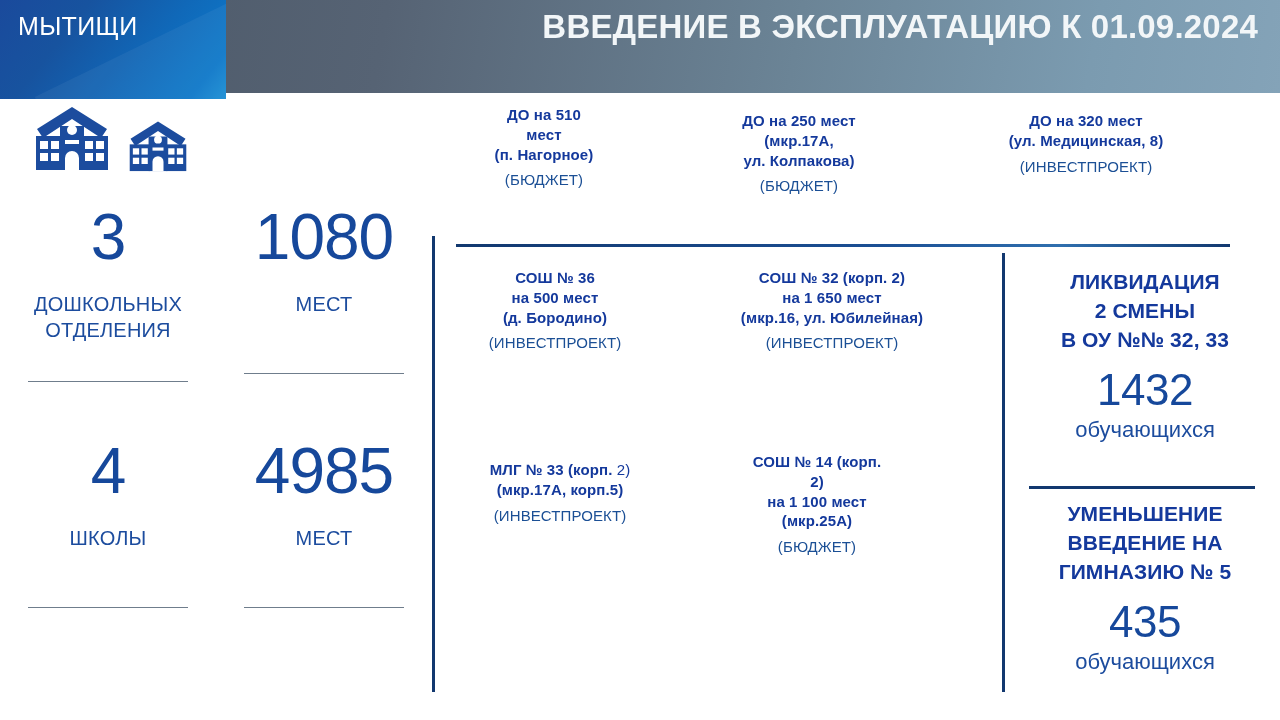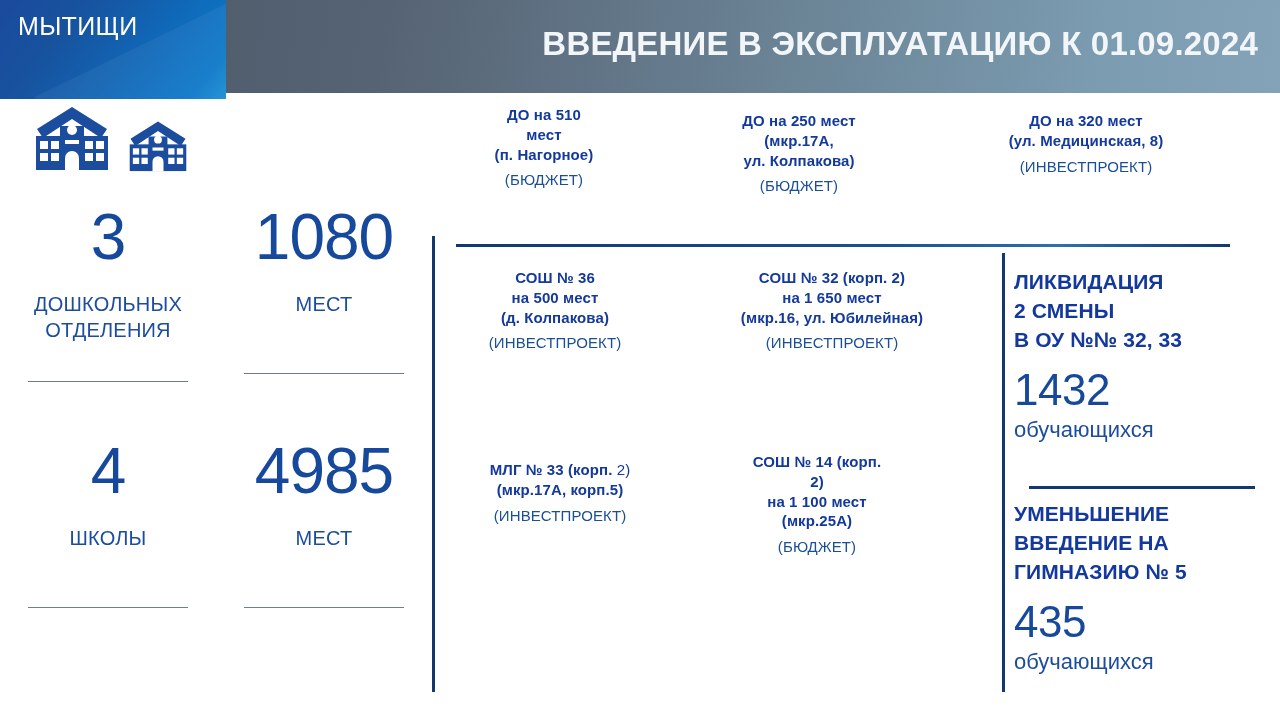--- a/index.html
+++ b/index.html
@@ -54,21 +54,21 @@
     top: 14px;
     color: #ffffff;
     font-size: 25px;
     font-weight: 400;
     letter-spacing: 0.3px;
     line-height: 1;
   }
   .header-title {
     position: absolute;
     right: 22px;
-    top: 27px;
+    top: 10px;
     color: #f2f6f8;
     font-size: 33px;
     font-weight: 600;
     letter-spacing: 0.2px;
     line-height: 1;
     white-space: nowrap;
   }
 
   
   .left-panel {
@@ -199,21 +199,21 @@
   .cell-do-320 { left: 510px; top: 11px;  width: 280px; }
   
   .cell-sosh36 { left: 4px;   top: 168px; width: 230px; }
   
   .cell-mlg33  { left: 4px;   top: 360px; width: 240px; }
   .cell-sosh14 { left: 268px; top: 352px; width: 226px; }
 
   
   .right-block {
     position: absolute;
-    text-align: left;
+    text-align: center;
     width: 262px;
     left: 578px;
   }
   .right-heading {
     color: #14399c;
     font-size: 21px;
     font-weight: 700;
     line-height: 1.37;
     letter-spacing: 0.1px;
   }
@@ -365,21 +365,21 @@
       <div>ДО на 320 мест</div>
       <div>(ул. Медицинская, 8)</div>
     </div>
     <div class="cell-note">(ИНВЕСТПРОЕКТ)</div>
   </div>
 
   <div class="cell cell-sosh36">
     <div class="cell-title">
       <div>СОШ № 36</div>
       <div>на 500 мест</div>
-      <div>(д. Колпакова)</div>
+      <div>(д. Бородино)</div>
     </div>
     <div class="cell-note">(ИНВЕСТПРОЕКТ)</div>
   </div>
 
   <div class="cell" style="left:246px; top:168px; width:300px;">
     <div class="cell-title">
       <div>СОШ № 32 (корп. 2)</div>
       <div>на 1 650 мест</div>
       <div>(мкр.16, ул. Юбилейная)</div>
     </div>

